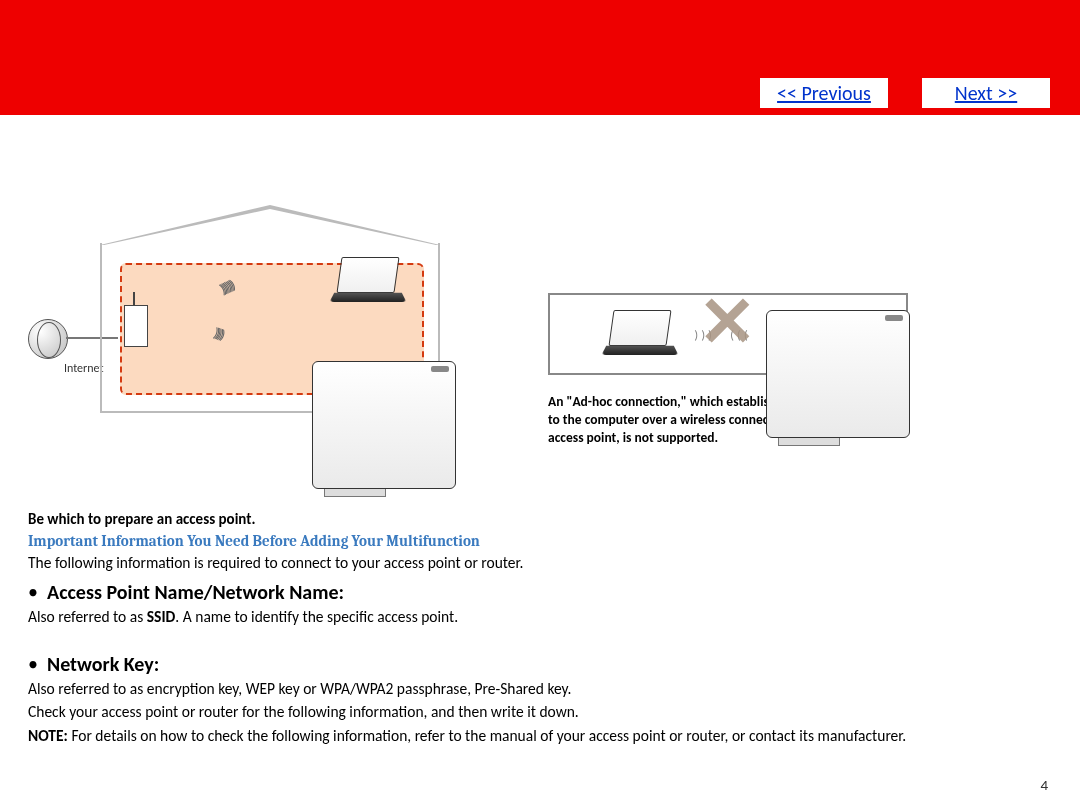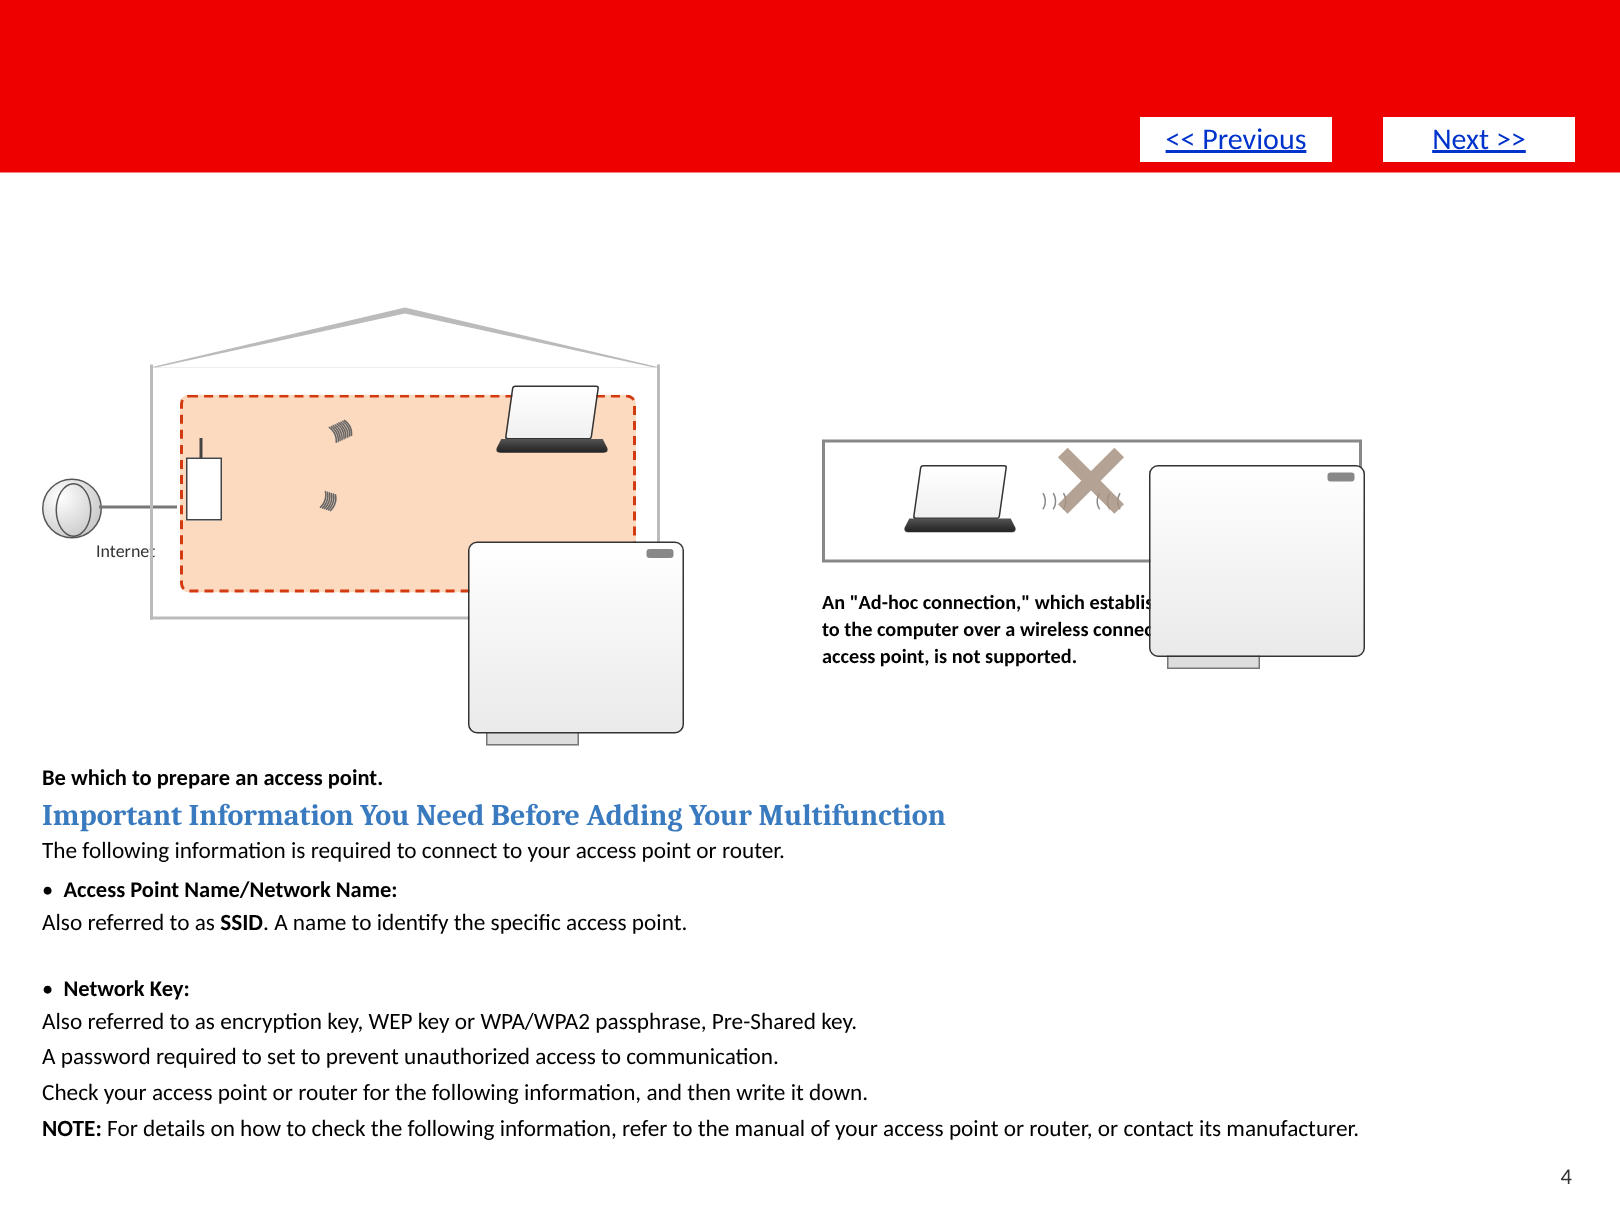--- a/index.html
+++ b/index.html
@@ -34,23 +34,23 @@
   .internet-label{position:absolute;left:-4px;top:156px;font-size:12px;color:#333;margin-left:40px;}
   .line{position:absolute;left:38px;top:132px;width:52px;height:2px;background:#777;}
   .diagram-adhoc{margin-top:88px;width:360px;}
   .adhoc-box{width:360px;height:82px;border:2px solid #888;display:flex;align-items:center;justify-content:center;gap:18px;position:relative;padding:6px 10px;box-sizing:border-box;}
   .adhoc-box .laptop{position:static;}
   .adhoc-box .printer{position:static;}
   .rx{position:absolute;left:148px;top:-8px;font-size:70px;font-weight:900;color:#a89482;opacity:.85;line-height:1;}
   .swaves{font-size:13px;color:#888;}
   .adhoc-text{font-size:13.5px;font-weight:700;margin-top:18px;line-height:1.35;}
   .prep{font-size:15px;font-weight:700;margin-top:62px;}
-  .subhead{font-family:Cambria, Georgia, serif;color:#3a7abf;font-size:20px;font-weight:700;margin-top:4px;}
+  .subhead{font-family:Cambria, Georgia, serif;color:#3a7abf;font-size:15px;font-weight:700;margin-top:4px;}
   .para{font-size:15.5px;line-height:1.35;margin-top:3px;}
-  .bullet{font-size:15px;margin-top:6px;}
+  .bullet{font-size:20px;margin-top:6px;}
   .bullet b{font-weight:700;}
   .gap{height:18px;}
   .pagenum{position:absolute;right:32px;bottom:16px;font-size:15px;color:#333;}
 </style>
 </head>
 <body>
 
 <div class="header">
   <div class="nav">
     <a class="navbtn">&lt;&lt; Previous</a>
@@ -110,19 +110,18 @@
 
   <div class="bullet">•&nbsp;&nbsp;<b>Access Point Name/Network Name:</b></div>
   <div class="para">
     <span>Also referred to as </span><b>SSID</b><span>. A name to identify the specific access point.</span>
   </div>
 
   <div class="gap"></div>
 
   <div class="bullet">•&nbsp;&nbsp;<b>Network Key:</b></div>
   <div class="para">Also referred to as encryption key, WEP key or WPA/WPA2 passphrase, Pre-Shared key.</div>
-  <div class="para">A password required to set to prevent unauthorized access to communication.</div>
   <div class="para">Check your access point or router for the following information, and then write it down.</div>
   <div class="para"><b>NOTE:</b><span>  For details on how to check the following information, refer to the manual of your access point or router, or contact its manufacturer.</span></div>
 
 </div>
 
 <div class="pagenum">4</div>
 
 </body></html>

